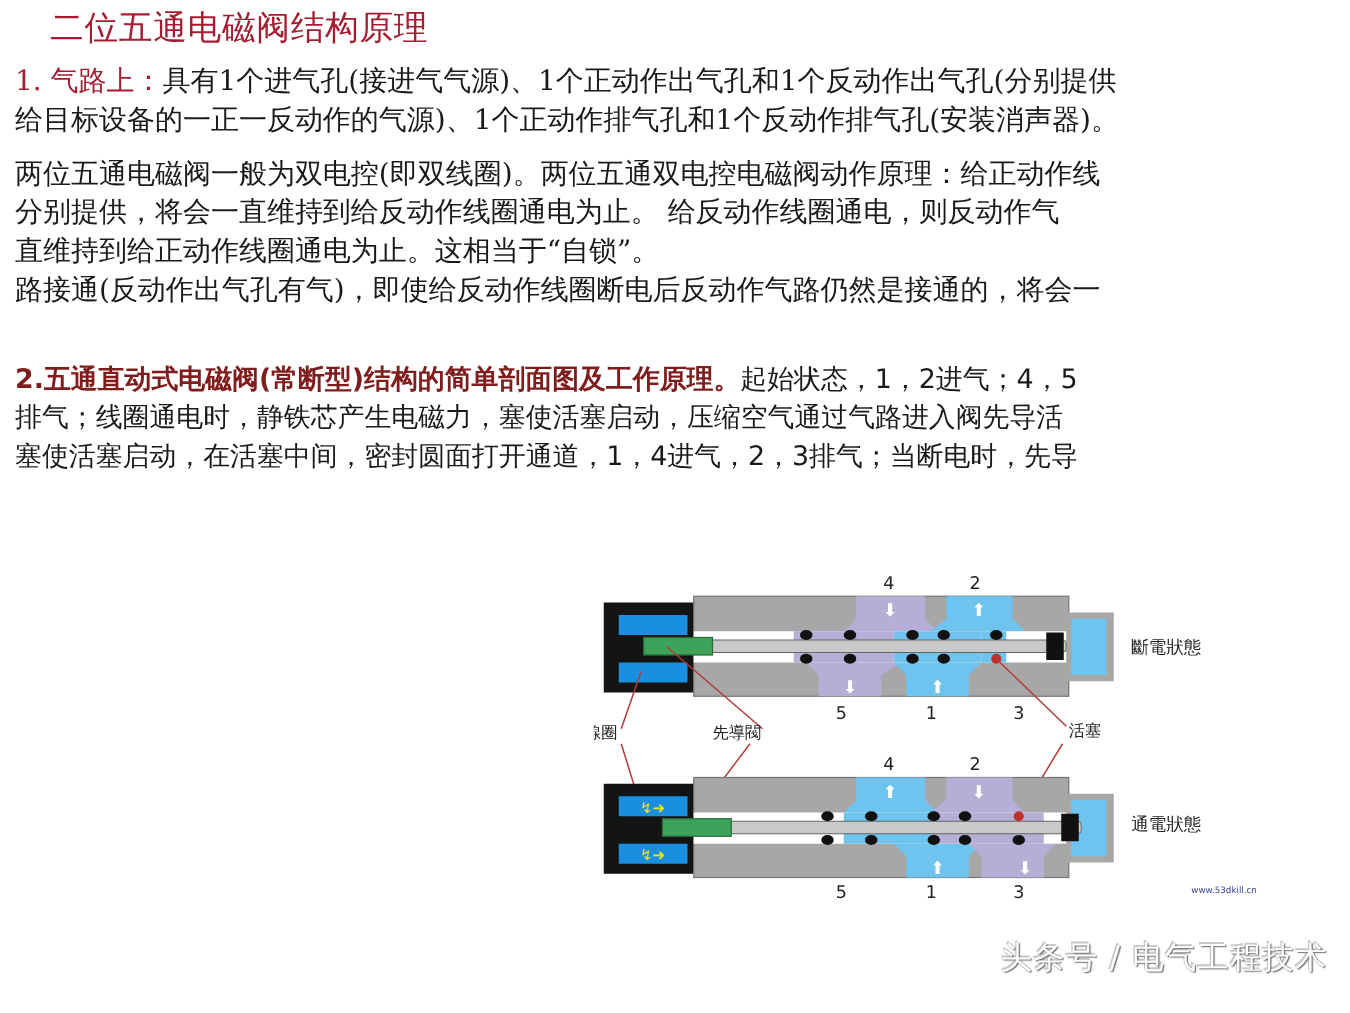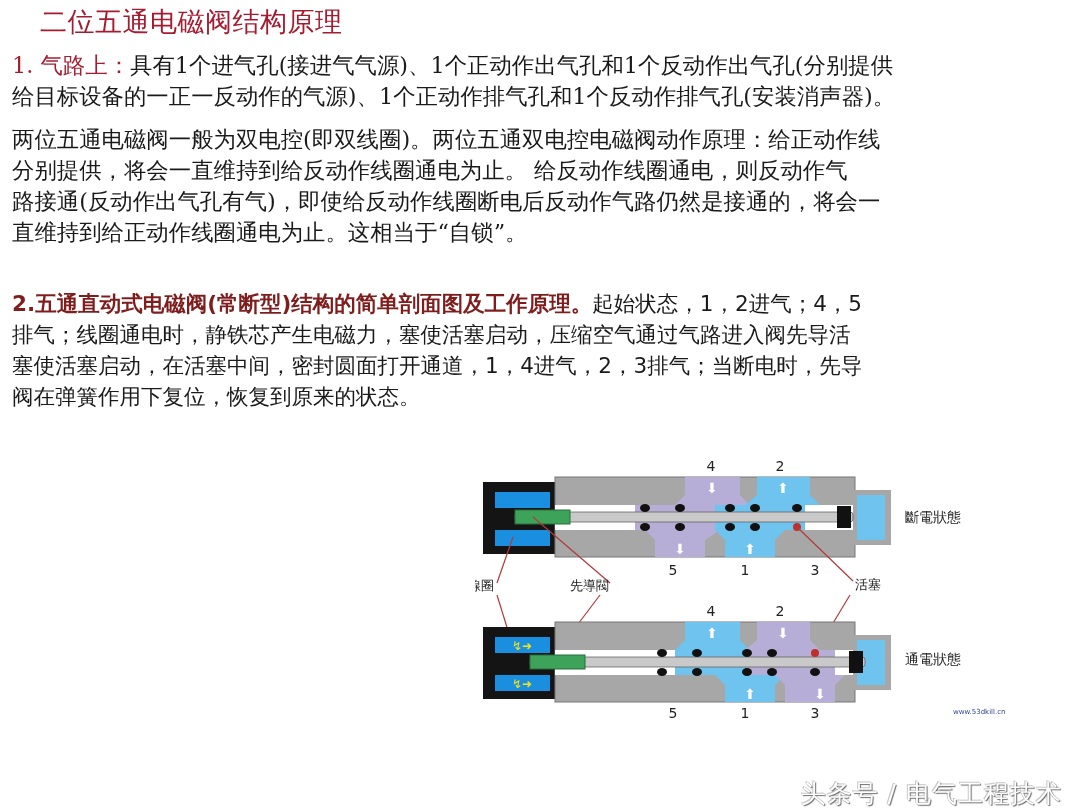--- a/index.html
+++ b/index.html
@@ -9,47 +9,46 @@
            font-family: "DejaVu Serif", serif; letter-spacing: 0.5px; white-space: nowrap; margin-left: 28px; }
   .para { position: absolute; left: 12px; width: 1060px; font-size: 22.4px; line-height: 31px;
           font-family: "DejaVu Serif", serif; color: #1a1a1a; }
   .p1 { top: 50px; }
   .p2 { top: 124px; }
   .p3 { top: 288px; font-family: "DejaVu Sans", sans-serif; font-size: 21.5px; line-height: 31px; }
   .red { color: #a51c30; margin-top: 16px; }
   .redbold { color: #7f1d1d; font-weight: bold; }
   .line { display: block; white-space: nowrap; }
   .diagram { position: absolute; left: 475px; top: 455px; width: 540px; height: 270px; }
-  .watermark { position: absolute; right: 18px; bottom: 0; font-size: 25px; color: #ffffff;
+  .watermark { position: absolute; right: 18px; bottom: 28px; font-size: 25px; color: #ffffff;
                font-family: "DejaVu Sans", sans-serif; letter-spacing: 1px;
                text-shadow: 1px 1px 1px #6b6b6b, -1px -1px 0 #c8c8c8, 0 0 1px #888; }
   svg text { font-family: "DejaVu Sans", sans-serif; }
 </style>
 </head>
 <body>
 
 <div class="title">二位五通电磁阀结构原理</div>
 
 <div class="para p1">
   <span class="line"><span class="red">1. 气路上：</span><span>具有1个进气孔(接进气气源)、1个正动作出气孔和1个反动作出气孔(分别提供</span></span>
   <span class="line">给目标设备的一正一反动作的气源)、1个正动作排气孔和1个反动作排气孔(安装消声器)。</span>
 </div>
 
 <div class="para p2">
   <span class="line">两位五通电磁阀一般为双电控(即双线圈)。两位五通双电控电磁阀动作原理：给正动作线</span>
   <span class="line">分别提供，将会一直维持到给反动作线圈通电为止。 给反动作线圈通电，则反动作气</span>
+  <span class="line">直维持到给正动作线圈通电为止。这相当于“自锁”。</span>
   <span class="line">路接通(反动作出气孔有气)，即使给反动作线圈断电后反动作气路仍然是接通的，将会一</span>
-  <span class="line">直维持到给正动作线圈通电为止。这相当于“自锁”。</span>
 </div>
 
 <div class="para p3">
   <span class="line"><span class="redbold">2.五通直动式电磁阀(常断型)结构的简单剖面图及工作原理。</span><span>起始状态，1，2进气；4，5</span></span>
   <span class="line">排气；线圈通电时，静铁芯产生电磁力，塞使活塞启动，压缩空气通过气路进入阀先导活</span>
   <span class="line">塞使活塞启动，在活塞中间，密封圆面打开通道，1，4进气，2，3排气；当断电时，先导</span>
-  <span class="line">阀在弹簧作用下复位，恢复到原来的状态。</span>
 </div>
 
 <div class="diagram">
   <svg width="540" height="270" viewBox="0 0 540 270" xmlns="http://www.w3.org/2000/svg">
 
     <g>
 
       <rect x="8" y="27" width="75" height="72" fill="#141414"></rect>
       <rect x="20" y="37" width="55" height="16" fill="#1a8fe0"></rect>
       <rect x="20" y="75" width="55" height="16" fill="#1a8fe0"></rect>

